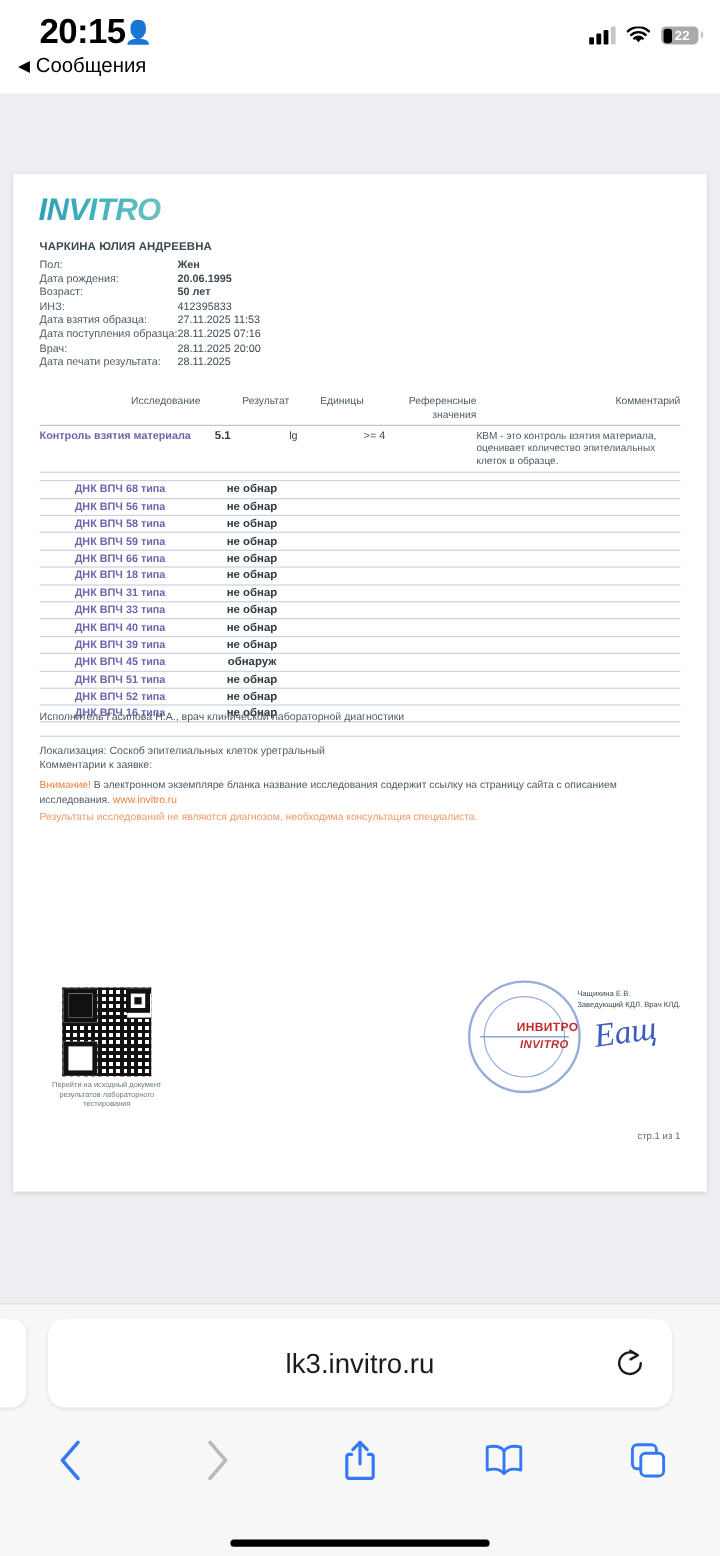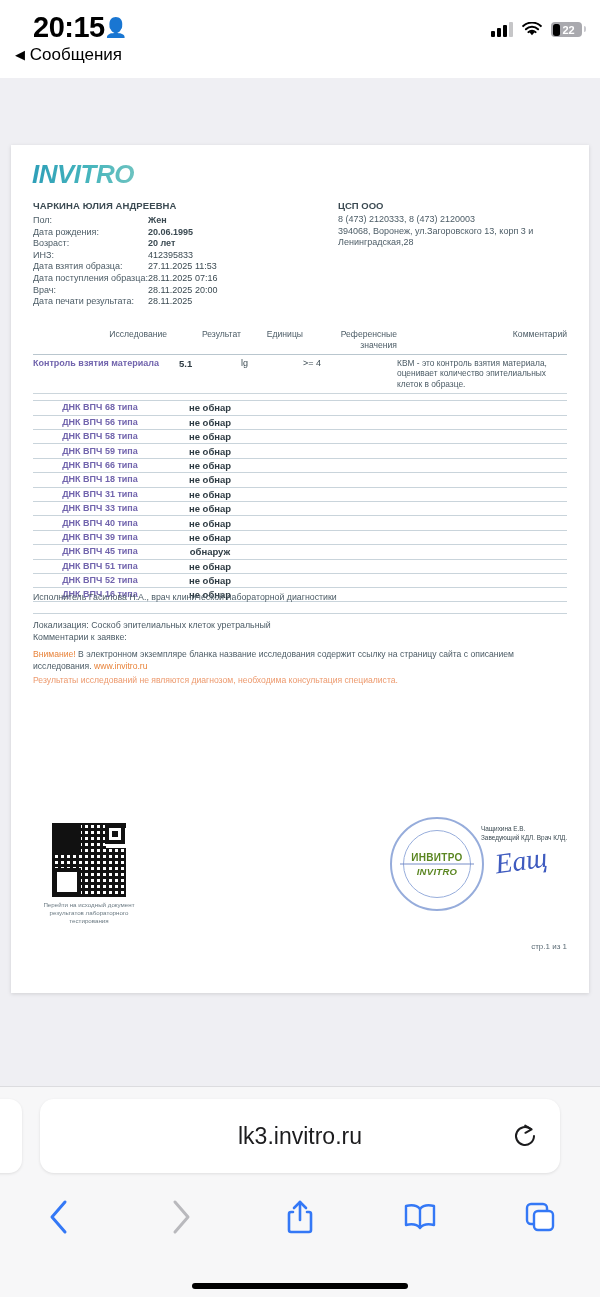--- a/index.html
+++ b/index.html
@@ -160,21 +160,21 @@
   .stamp {
     position: absolute; left: 379px; top: 672px; width: 94px; height: 94px;
     border-radius: 50%; border: 2px solid #8ea6d8; opacity: .92;
   }
   .stamp .inner {
     position: absolute; left: 11px; top: 11px; right: 11px; bottom: 11px;
     border-radius: 50%; border: 1px solid #8ea6d8;
   }
   .stamp .core {
     position: absolute; left: 0; right: 0; top: 50%; transform: translateY(-50%);
-    text-align: center; color: #4d7c0f;
+    text-align: right; color: #b91c1c;
   }
   .stamp .t1 { font-size: 10px; font-weight: 700; letter-spacing: .3px; }
   .stamp .t2 {
     font-size: 9.5px; font-weight: 700; font-style: italic; letter-spacing: .3px;
     border-top: 1px solid #6d84c4; margin: 1px 8px 0; padding-top: 1px;
   }
   .signer {
     position: absolute; left: 470px; top: 680px; width: 110px;
     font-size: 6.4px; color: #3b4a52; line-height: 8.6px;
   }
@@ -268,21 +268,21 @@
           <div class="prow">
             <div class="lbl">Пол:</div>
             <div class="val b">Жен</div>
           </div>
           <div class="prow">
             <div class="lbl">Дата рождения:</div>
             <div class="val b">20.06.1995</div>
           </div>
           <div class="prow">
             <div class="lbl">Возраст:</div>
-            <div class="val b">20 лет</div>
+            <div class="val b">50 лет</div>
           </div>
           <div class="prow">
             <div class="lbl">ИНЗ:</div>
             <div class="val">412395833</div>
           </div>
           <div class="prow">
             <div class="lbl">Дата взятия образца:</div>
             <div class="val">27.11.2025 11:53</div>
           </div>
           <div class="prow">
@@ -293,25 +293,20 @@
             <div class="lbl">Врач:</div>
             <div class="val">28.11.2025 20:00</div>
           </div>
           <div class="prow">
             <div class="lbl">Дата печати результата:</div>
             <div class="val">28.11.2025</div>
           </div>
         </div>
     </div>
 
-    <div class="clinic">
-      <div class="cname">ЦСП ООО</div>
-      <div class="cline">8 (473) 2120333, 8 (473) 2120003</div>
-      <div class="cline">394068, Воронеж, ул.Загоровского 13, корп 3 и Ленинградская,28</div>
-    </div>
 
     <div class="tbl">
       <div class="thead">
         <div class="c1">Исследование</div>
         <div class="c2">Результат</div>
         <div class="c3">Единицы</div>
         <div class="c4">Референсные значения</div>
         <div class="c5">Комментарий</div>
       </div>
 

